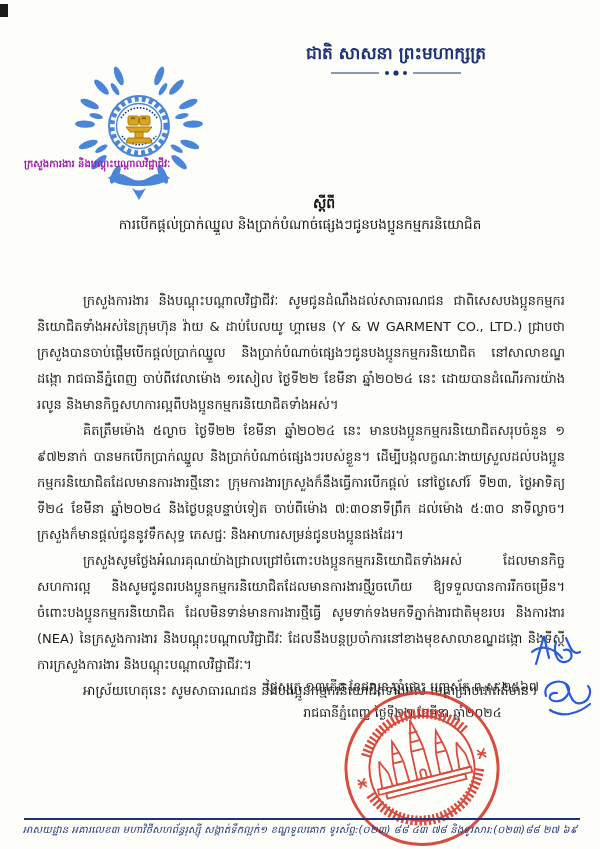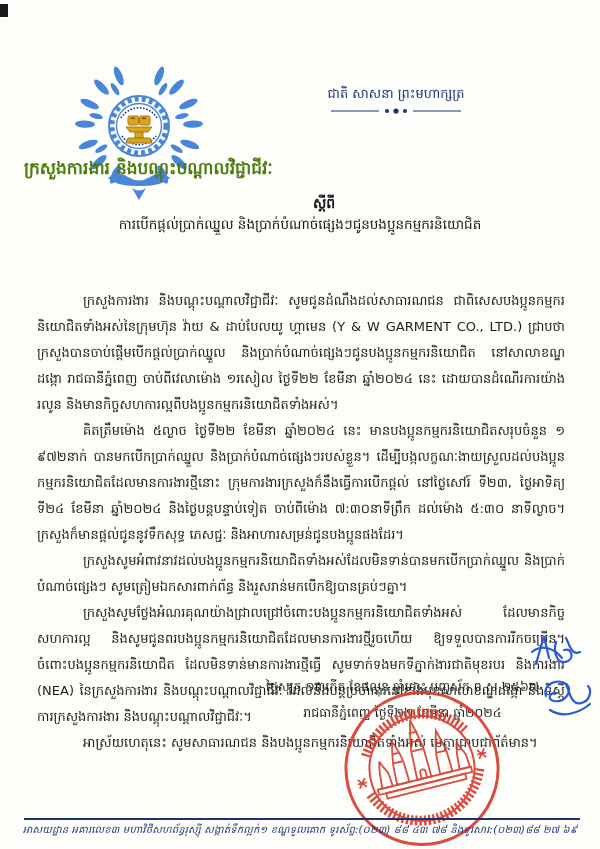--- a/index.html
+++ b/index.html
@@ -6,24 +6,24 @@
   html,body { width:600px; height:849px; }
   body { font-family:"DejaVu Sans", sans-serif; background:#fdfdfa; }
   .page { position:relative; width:600px; height:849px; background:#fdfdfa; overflow:hidden; }
 
   .corner-mark { position:absolute; left:0; top:4px; width:8px; height:13px; background:#1b1b1b; }
 
   .logo { position:absolute; left:70px; top:60px; width:138px; height:142px; }
 
   .kingdom-block { position:absolute; left:212px; top:40px; width:368px; text-align:center; color:#1c3276; }
   .kingdom-title { font-size:17px; font-weight:bold; letter-spacing:.5px; line-height:1.5; }
-  .kingdom-motto { font-size:13px; font-weight:400; line-height:1.55;margin-top:44px; }
+  .kingdom-motto { font-size:17px; font-weight:700; line-height:1.55; }
   .motto-divider { margin:3px auto 0; display:block; }
 
-  .ministry-name { position:absolute; left:24px; top:157px; font-size:17px; font-weight:bold; color:#4d7c0f; }
+  .ministry-name { position:absolute; left:24px; top:157px; font-size:10px; font-weight:bold; color:#a21caf; }
 
   .title-block { position:absolute; left:0; top:193px; width:100%; text-align:center; color:#141414; }
   .title-l1 { font-size:15.5px; font-weight:bold; line-height:21px; }
   .title-l2 { font-size:14px;   font-weight:bold; line-height:21px;padding-left:48px; }
   .title-l3 { font-size:13.5px; font-weight:normal; line-height:21px; }
   .title-l4 { font-size:13.5px; font-weight:bold; line-height:22px; }
 
   .body-block { position:absolute; left:37px; top:288px; width:528px; color:#1c1c1c; }
   .body-block p { font-size:13px; line-height:26px; text-align:justify; text-indent:46px; }
 
@@ -111,21 +111,20 @@
   <div class="ministry-name">ក្រសួងការងារ និងបណ្ដុះបណ្ដាលវិជ្ជាជីវៈ</div>
 
   <div class="title-block">
     <div class="title-l2">ស្ដីពី</div>
     <div class="title-l3">ការបើកផ្ដល់ប្រាក់ឈ្នួល និងប្រាក់បំណាច់ផ្សេងៗជូនបងប្អូនកម្មករនិយោជិត</div>
   </div>
 
   <div class="body-block">
     <p>ក្រសួងការងារ និងបណ្ដុះបណ្ដាលវិជ្ជាជីវៈ សូមជូនដំណឹងដល់សាធារណជន ជាពិសេសបងប្អូនកម្មករនិយោជិតទាំងអស់នៃក្រុមហ៊ុន វ៉ាយ &amp; ដាប់បែលយូ ហ្គាមេន (Y &amp; W GARMENT CO., LTD.) ជ្រាបថា ក្រសួងបានចាប់ផ្ដើមបើកផ្ដល់ប្រាក់ឈ្នួល និងប្រាក់បំណាច់ផ្សេងៗជូនបងប្អូនកម្មករនិយោជិត នៅសាលាខណ្ឌដង្កោ រាជធានីភ្នំពេញ ចាប់ពីវេលាម៉ោង ១រសៀល ថ្ងៃទី២២ ខែមីនា ឆ្នាំ២០២៤ នេះ ដោយបានដំណើរការយ៉ាងរលូន និងមានកិច្ចសហការល្អពីបងប្អូនកម្មករនិយោជិតទាំងអស់។</p>
     <p>គិតត្រឹមម៉ោង ៥ល្ងាច ថ្ងៃទី២២ ខែមីនា ឆ្នាំ២០២៤ នេះ មានបងប្អូនកម្មករនិយោជិតសរុបចំនួន ១ ៩៧២នាក់ បានមកបើកប្រាក់ឈ្នួល និងប្រាក់បំណាច់ផ្សេងៗរបស់ខ្លួន។ ដើម្បីបង្កលក្ខណៈងាយស្រួលដល់បងប្អូនកម្មករនិយោជិតដែលមានការងារថ្មីនោះ ក្រុមការងារក្រសួងក៏នឹងធ្វើការបើកផ្ដល់ នៅថ្ងៃសៅរ៍ ទី២៣, ថ្ងៃអាទិត្យ ទី២៤ ខែមីនា ឆ្នាំ២០២៤ និងថ្ងៃបន្តបន្ទាប់ទៀត ចាប់ពីម៉ោង ៧:៣០នាទីព្រឹក ដល់ម៉ោង ៥:៣០ នាទីល្ងាច។ ក្រសួងក៏មានផ្ដល់ជូននូវទឹកសុទ្ធ ភេសជ្ជៈ និងអាហារសម្រន់ជូនបងប្អូនផងដែរ។</p>
-    <p>ក្រសួងសូមអំពាវនាវដល់បងប្អូនកម្មករនិយោជិតទាំងអស់ដែលមិនទាន់បានមកបើកប្រាក់ឈ្នួល និងប្រាក់បំណាច់ផ្សេងៗ សូមត្រៀមឯកសារពាក់ព័ន្ធ និងរួសរាន់មកបើកឱ្យបានគ្រប់ៗគ្នា។</p>
     <p>ក្រសួងសូមថ្លែងអំណរគុណយ៉ាងជ្រាលជ្រៅចំពោះបងប្អូនកម្មករនិយោជិតទាំងអស់ ដែលមានកិច្ចសហការល្អ និងសូមជូនពរបងប្អូនកម្មករនិយោជិតដែលមានការងារថ្មីរួចហើយ ឱ្យទទួលបានការរីកចម្រើន។ ចំពោះបងប្អូនកម្មករនិយោជិត ដែលមិនទាន់មានការងារថ្មីធ្វើ សូមទាក់ទងមកទីភ្នាក់ងារជាតិមុខរបរ និងការងារ (NEA) នៃក្រសួងការងារ និងបណ្ដុះបណ្ដាលវិជ្ជាជីវៈ ដែលនឹងបន្តប្រចាំការនៅខាងមុខសាលាខណ្ឌដង្កោ និងទីស្ដីការក្រសួងការងារ និងបណ្ដុះបណ្ដាលវិជ្ជាជីវៈ។</p>
     <p>អាស្រ័យហេតុនេះ សូមសាធារណជន និងបងប្អូនកម្មករនិយោជិតទាំងអស់ មេត្តាជ្រាបជាព័ត៌មាន។</p>
   </div>
 
   <div class="date-block">
     <div>ថ្ងៃសុក្រ ១៣កើត ខែផល្គុន ឆ្នាំថោះ បញ្ចស័ក ព.ស.២៥៦៧</div>
     <div>រាជធានីភ្នំពេញ ថ្ងៃទី២២ ខែមីនា ឆ្នាំ២០២៤</div>
   </div>
 
   <svg class="sig-1" width="58" height="44" viewBox="0 0 58 44">

